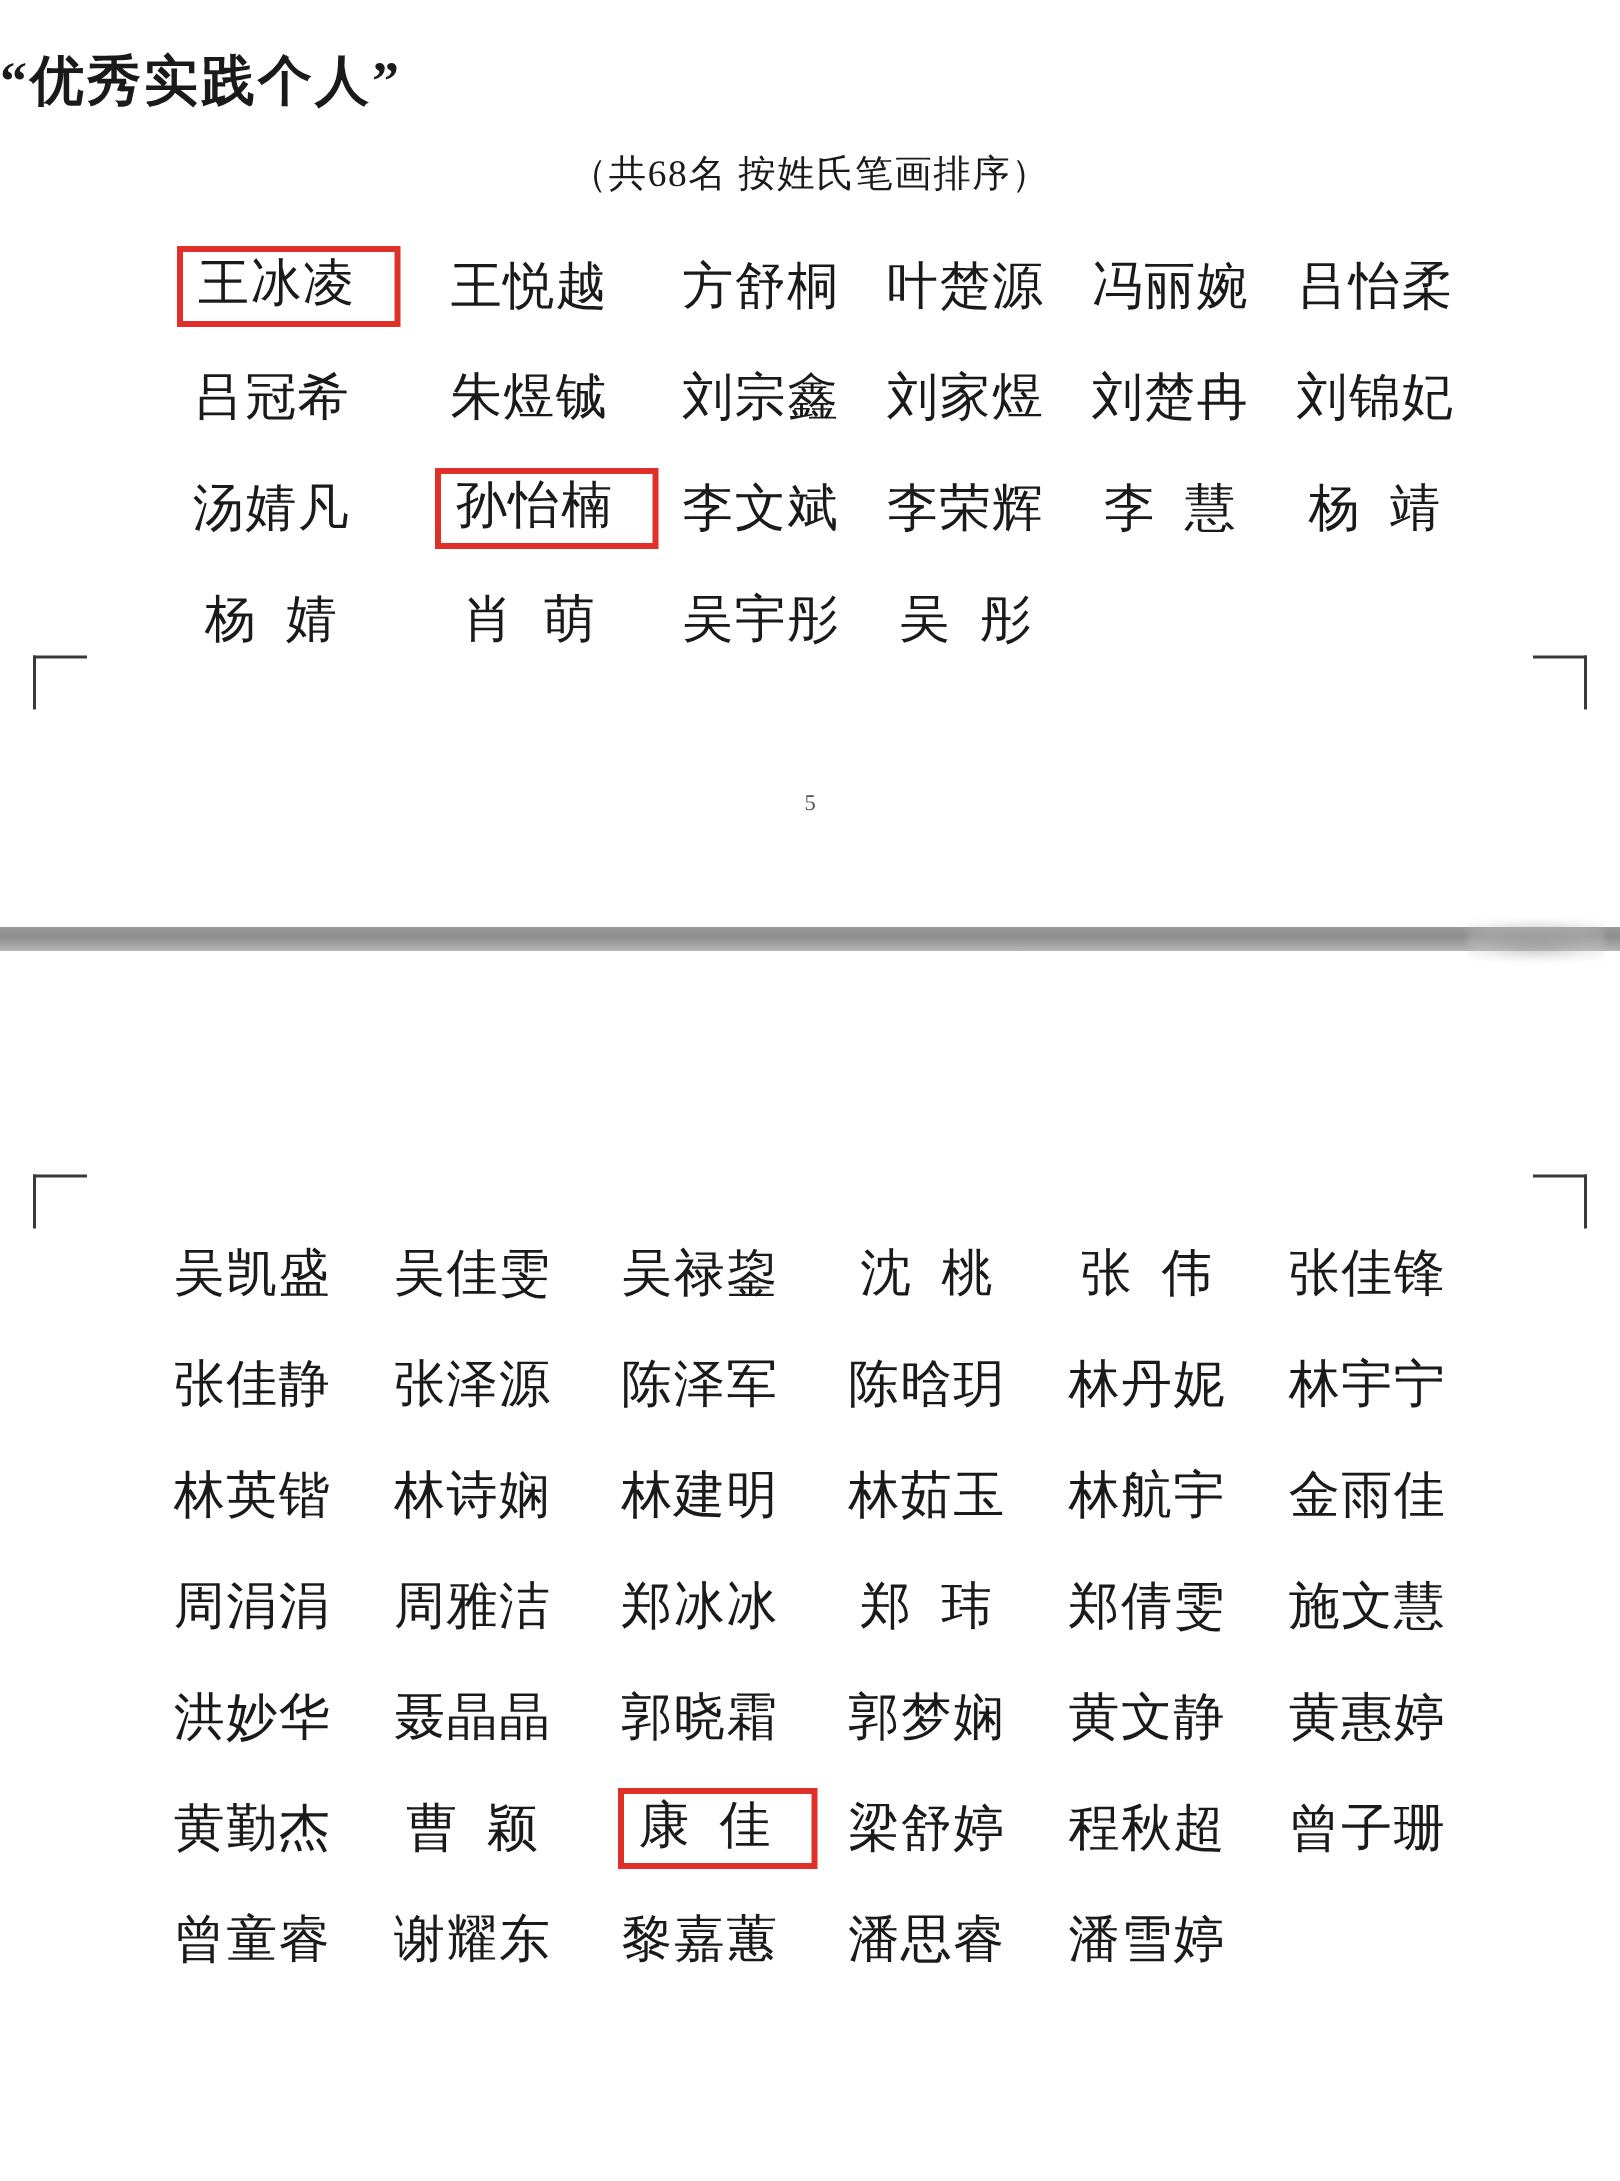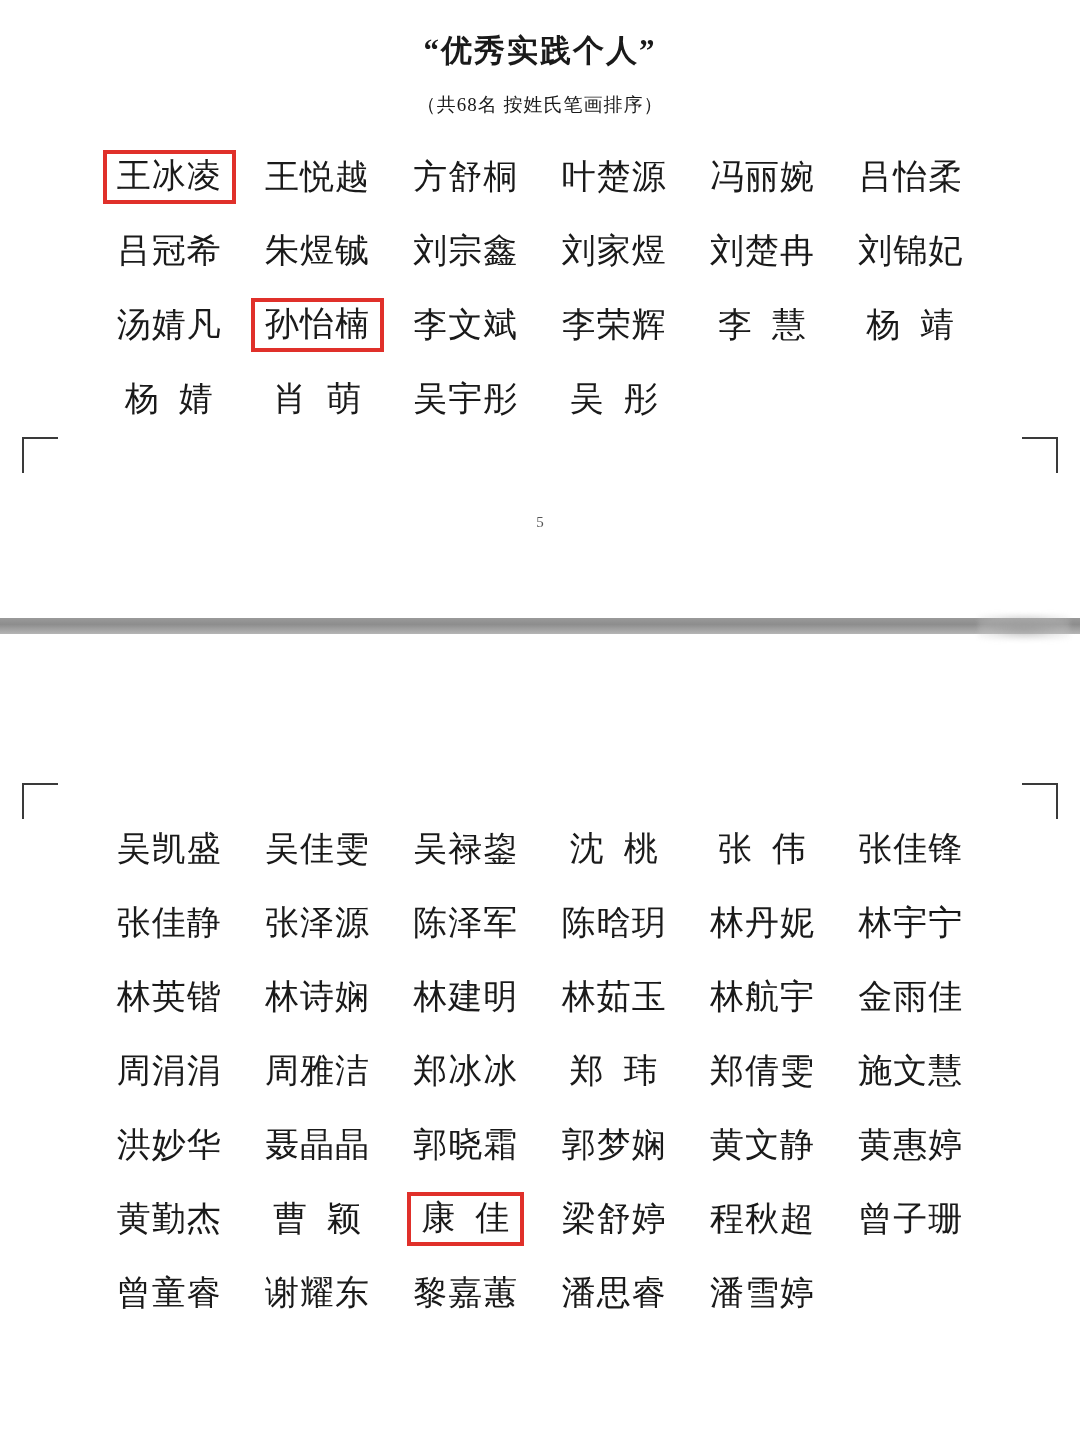--- a/index.html
+++ b/index.html
@@ -26,31 +26,31 @@
 
   
   .top-section {
     position: absolute;
     left: 0;
     top: 0;
     width: 1080px;
   }
 
   .doc-title {
-    text-align: center;
-    font-size: 31px;
+    text-align: left;
+    font-size: 36px;
     font-weight: bold;
     letter-spacing: 2px;
     margin-top: 30px;
     font-family: "Liberation Serif", "DejaVu Serif", serif;
   }
 
   .doc-subtitle {
     text-align: center;
-    font-size: 19px;
+    font-size: 25px;
     margin-top: 20px;
     letter-spacing: 1px;
   }
 
   .name-grid {
     display: grid;
     grid-template-columns: repeat(6, 1fr);
     margin: 0 auto;
     width: 890px;
     row-gap: 0px;
@@ -75,22 +75,23 @@
     position: relative;
   }
 
   .name-cell .txt {
     display: inline-block;
     white-space: pre;
   }
 
   .name-cell.boxed .txt {
     border: 4px solid #e0302a;
-    padding: 2px 10px 4px 10px;
+    padding: 2px 26px 4px 10px;
     line-height: 1.18;
+    margin-left: 23px;
   }
 
   .page-number {
     text-align: center;
     font-size: 15px;
     color: #555;
     margin-top: 78px;
     font-family: "Liberation Serif", "DejaVu Serif", serif;
   }
 

